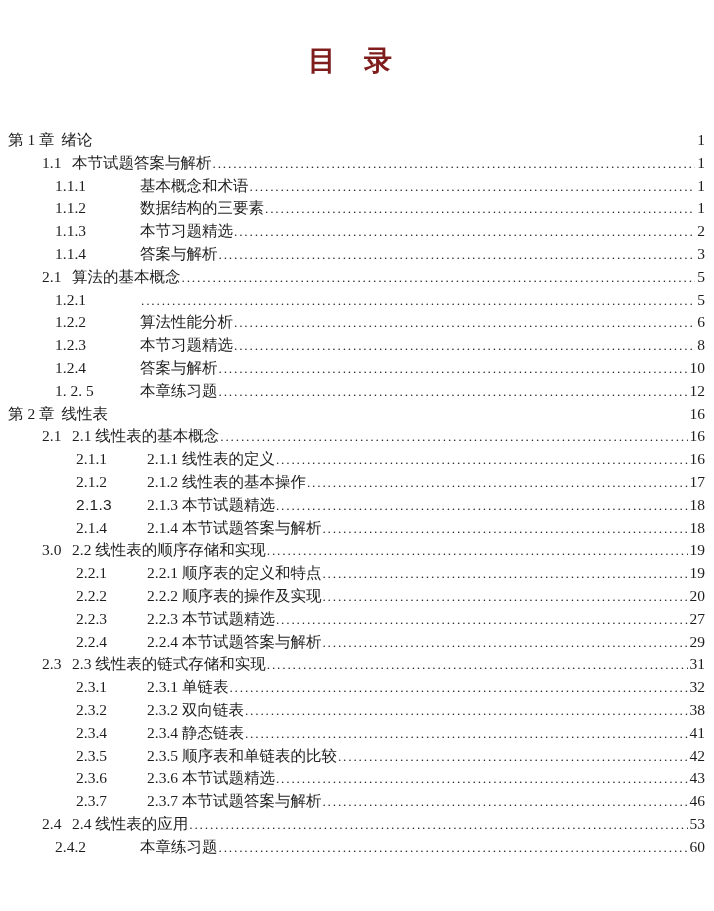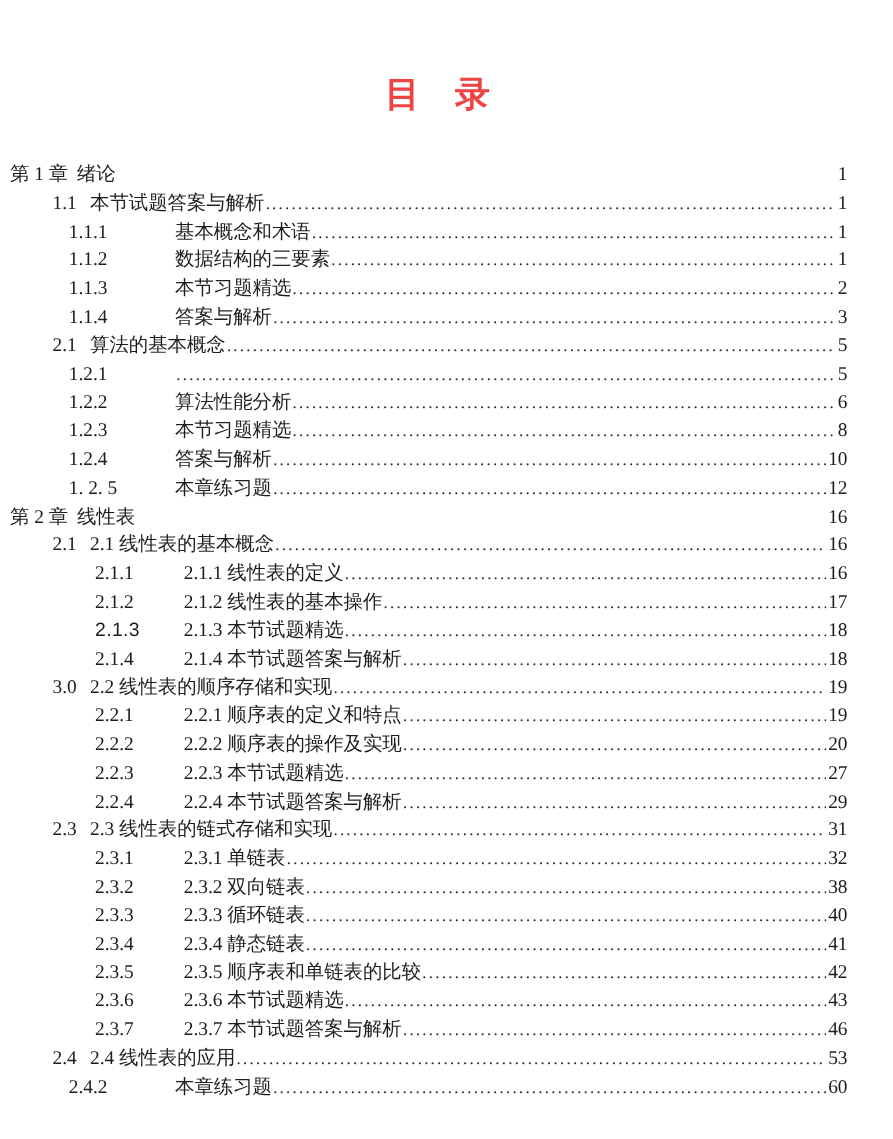--- a/index.html
+++ b/index.html
@@ -9,32 +9,32 @@
     color: #1d1d1d;
     font-family: "Liberation Serif", "DejaVu Serif", serif;
     position: relative;
     overflow: hidden;
   }
   .sheet { position: absolute; inset: 0; }
 
   .doc-title {
     position: absolute;
     top: 44px; left: 8px; right: 22px;
-    margin: 16px;
+    margin: 0;
     text-align: center;
     font-size: 28px;
     font-weight: 700;
     line-height: 34px;
     white-space: pre;
-    color: #ef4444;
+    color: #7f1d1d;
   }
 
   .toc {
     position: absolute;
-    top: 129px; left: 8px; right: 36px;
+    top: 129px; left: 8px; right: 9px;
   }
   .row {
     display: flex;
     align-items: baseline;
     height: 22.8px;
     font-size: 15.5px;
     line-height: 22.8px;
   }
   .num   { flex: none; white-space: pre; }
   .title { flex: none; white-space: pre; }
@@ -231,26 +231,20 @@
     <span class="leader"></span>
     <span class="page">32</span>
   </div>
       <div class="row row-sub2">
     <span class="num">2.3.2</span>
     <span class="title">2.3.2 双向链表</span>
     <span class="leader"></span>
     <span class="page">38</span>
   </div>
       <div class="row row-sub2">
-    <span class="num">2.3.3</span>
-    <span class="title">2.3.3 循环链表</span>
-    <span class="leader"></span>
-    <span class="page">40</span>
-  </div>
-      <div class="row row-sub2">
     <span class="num">2.3.4</span>
     <span class="title">2.3.4 静态链表</span>
     <span class="leader"></span>
     <span class="page">41</span>
   </div>
       <div class="row row-sub2">
     <span class="num">2.3.5</span>
     <span class="title">2.3.5 顺序表和单链表的比较</span>
     <span class="leader"></span>
     <span class="page">42</span>

